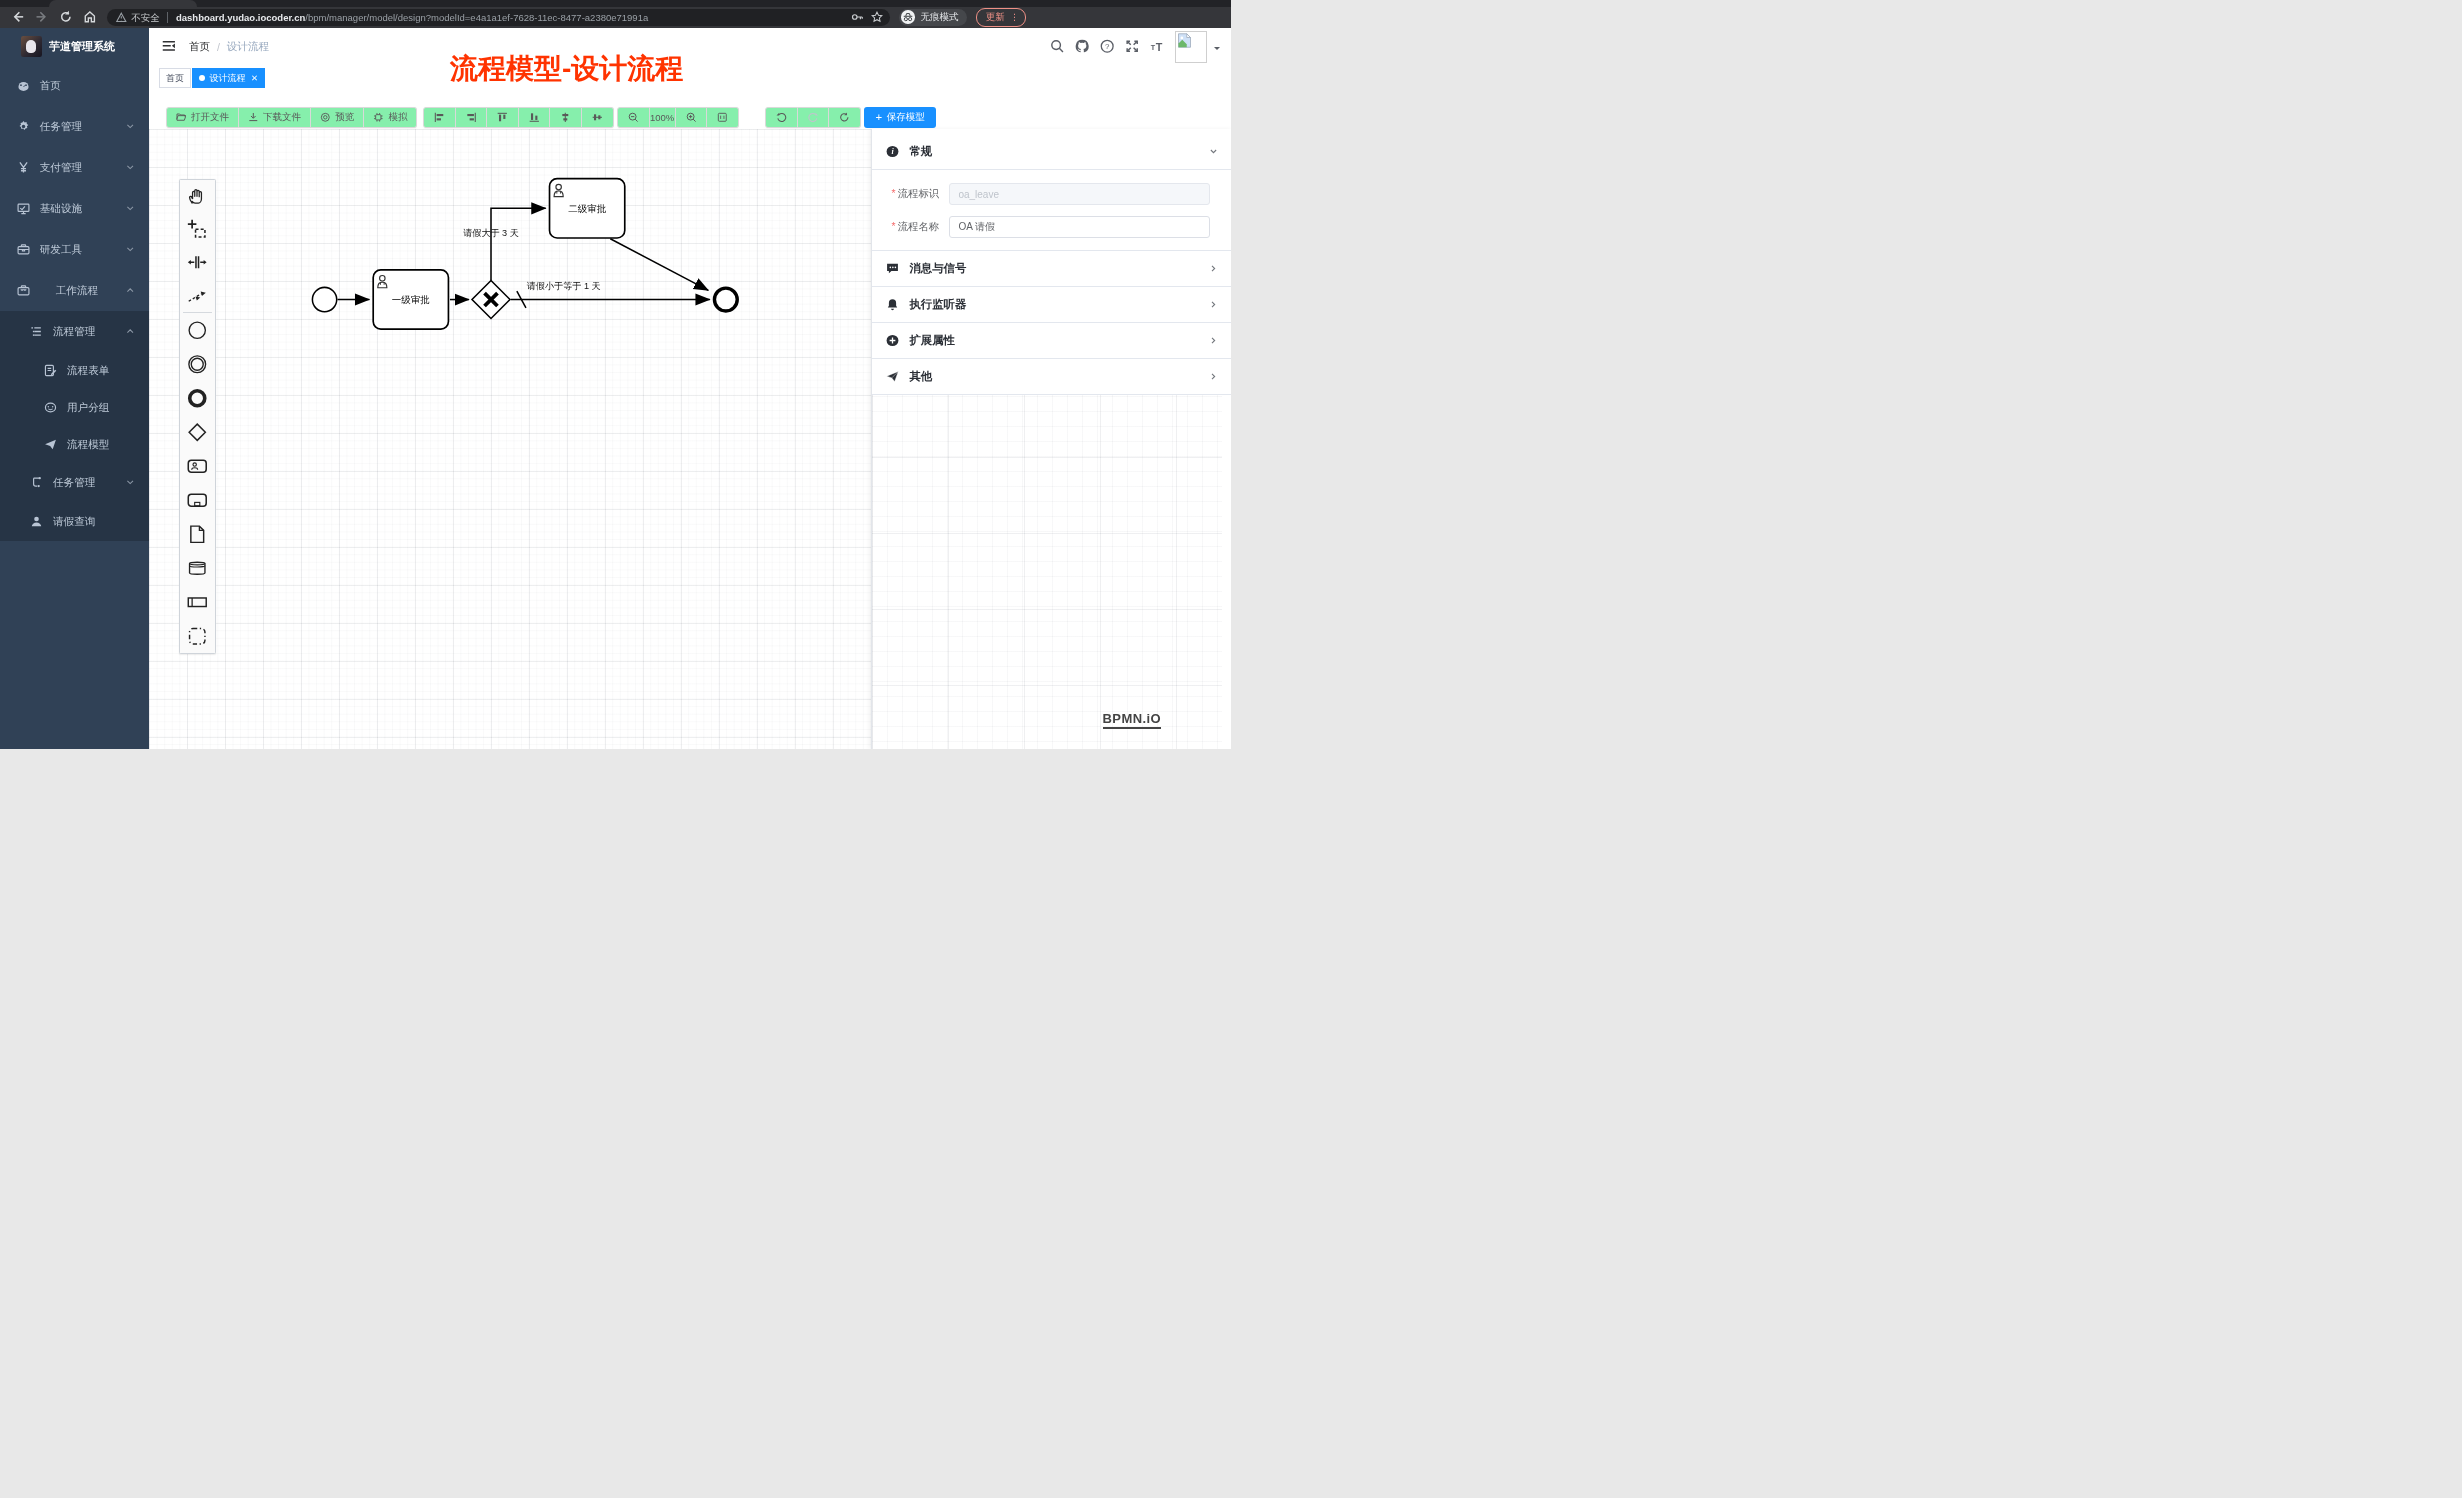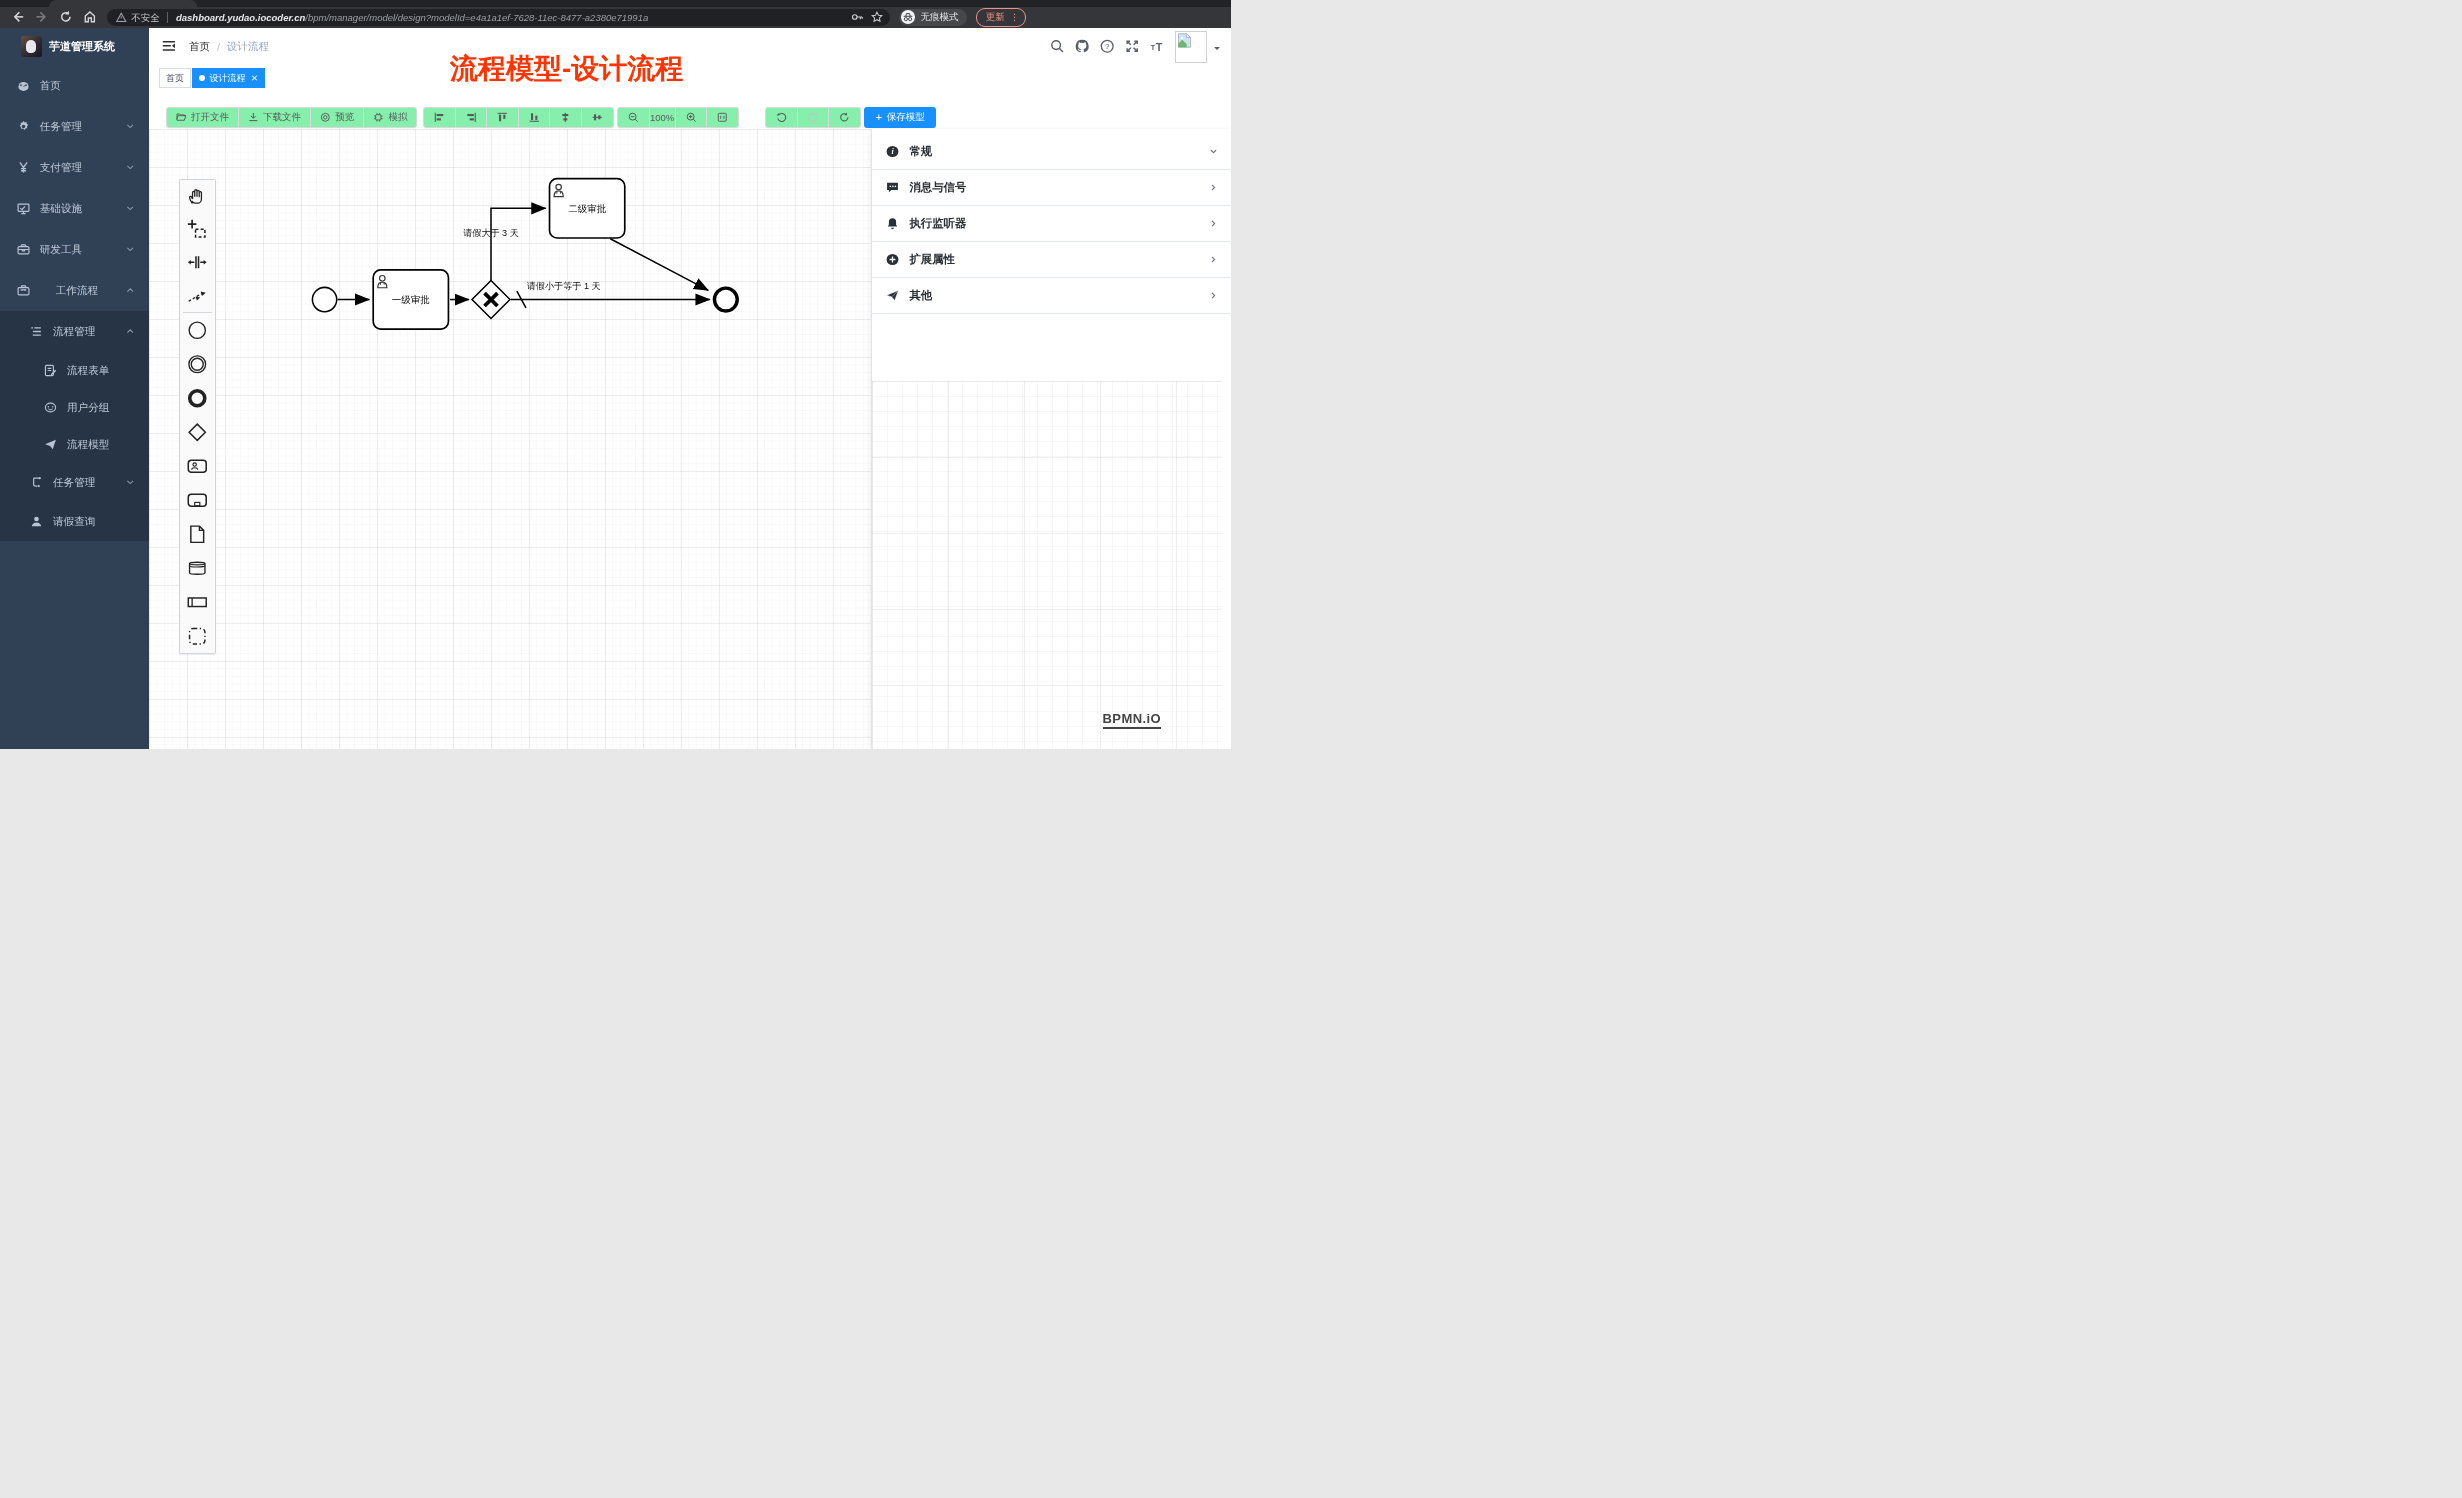--- a/index.html
+++ b/index.html
@@ -6,21 +6,21 @@
   .page{position:relative;width:1231px;height:749px;background:#fff;overflow:hidden;}
   svg{display:block}
   
   .b-top{position:absolute;left:0;top:0;width:100%;height:6.8px;background:#222327;}
   .b-tab{position:absolute;left:49px;top:0;width:148px;height:6.8px;background:#35363a;border-radius:6.8px 6.8px 0 0;}
   .b-bar{position:absolute;left:0;top:6.8px;width:100%;height:21px;background:#35363a;display:flex;align-items:center;}
   .b-ico{width:13.7px;height:13.7px;margin-left:10.6px;flex:0 0 auto;}
   .urlpill{height:17.5px;background:#202124;border-radius:9px;margin-left:10px;display:flex;align-items:center;flex:0 0 auto;width:783px;color:#9aa0a6;font-size:9.5px;}
   .urlpill .sec{display:flex;align-items:flex-start;padding:0 7.6px 0 9px;border-right:0.8px solid #5f6368;height:10.6px;}
   .urlpill .sec span{margin-left:4.6px;color:#c8cbce;}
-  .url{margin-left:7.6px;white-space:nowrap;overflow:hidden;flex:1;font-style:italic;}
+  .url{margin-left:7.6px;white-space:nowrap;overflow:hidden;flex:1;}
   .url b{color:#e8eaed;font-weight:bold;}
   .pill-ic{width:12px;height:12px;margin-right:7.6px;flex:0 0 auto;}
   .incog{height:17.5px;background:#45474b;border-radius:9px;margin-left:9px;display:flex;align-items:center;padding:0 9px 0 2.3px;color:#e8eaed;font-size:9.5px;flex:0 0 auto;}
   .incog .cir{width:13.7px;height:13.7px;background:#f1f3f4;border-radius:50%;margin-right:5.3px;display:flex;align-items:center;justify-content:center;}
   .updbtn{height:16.7px;border:1.1px solid #ee9086;border-radius:9px;margin-left:9px;display:flex;align-items:center;padding:0 6px 0 8.4px;color:#ee9086;font-size:9.5px;flex:0 0 auto;}
   .updbtn .dots{margin-left:5.3px;font-size:9px;letter-spacing:0;}
   
   .sidebar{position:absolute;left:0;top:28px;width:149px;height:721px;background:#304156;color:#bfcbd9;font-size:10.6px;}
   .s-logo{height:37px;display:flex;align-items:center;padding-left:21px;}
   .s-logo img,.s-logo .limg{width:20.5px;height:20.5px;border-radius:2.3px;}
@@ -603,20 +603,30 @@
       <div class="p-sec">
         <svg class="pi" viewBox="0 0 18 18">
             <ellipse cx="9" cy="9" rx="8.2" ry="7.6" fill="#2b2f36"></ellipse>
             <text x="9" y="13" text-anchor="middle" font-size="11" font-style="italic" font-weight="bold" fill="#fff" font-family="Liberation Serif,serif">i</text>
           </svg>
         <span class="pt">常规</span>
         <svg class="p-chev" viewBox="0 0 12 12">
             <path d="M2.5 4 L6 7.5 L9.5 4" stroke="#73777d" stroke-width="1.5" fill="none"></path>
           </svg>
       </div>
+      <div class="p-fields">
+        <div class="f-row">
+          <div class="f-lab"><span class="req">*</span><span>流程标识</span></div>
+          <input class="f-input dis" disabled="" value="oa_leave" style="">
+        </div>
+        <div class="f-row">
+          <div class="f-lab"><span class="req">*</span><span>流程名称</span></div>
+          <input class="f-input" value="OA 请假" style="">
+        </div>
+      </div>
       <div class="p-sec">
         <svg class="pi" viewBox="0 0 18 18">
             <path d="M1.5 2.5 h15 v10 h-9 l-3.5 3 v-3 h-2.5 z" fill="#2b2f36"></path>
             <circle cx="6" cy="7.5" r="1.1" fill="#fff"></circle>
             <circle cx="9.5" cy="7.5" r="1.1" fill="#fff"></circle>
             <circle cx="13" cy="7.5" r="1.1" fill="#fff"></circle>
           </svg>
         <span class="pt">消息与信号</span>
         <svg class="p-chev" viewBox="0 0 12 12">
             <path d="M4 2.5 L7.5 6 L4 9.5" stroke="#73777d" stroke-width="1.5" fill="none"></path>

